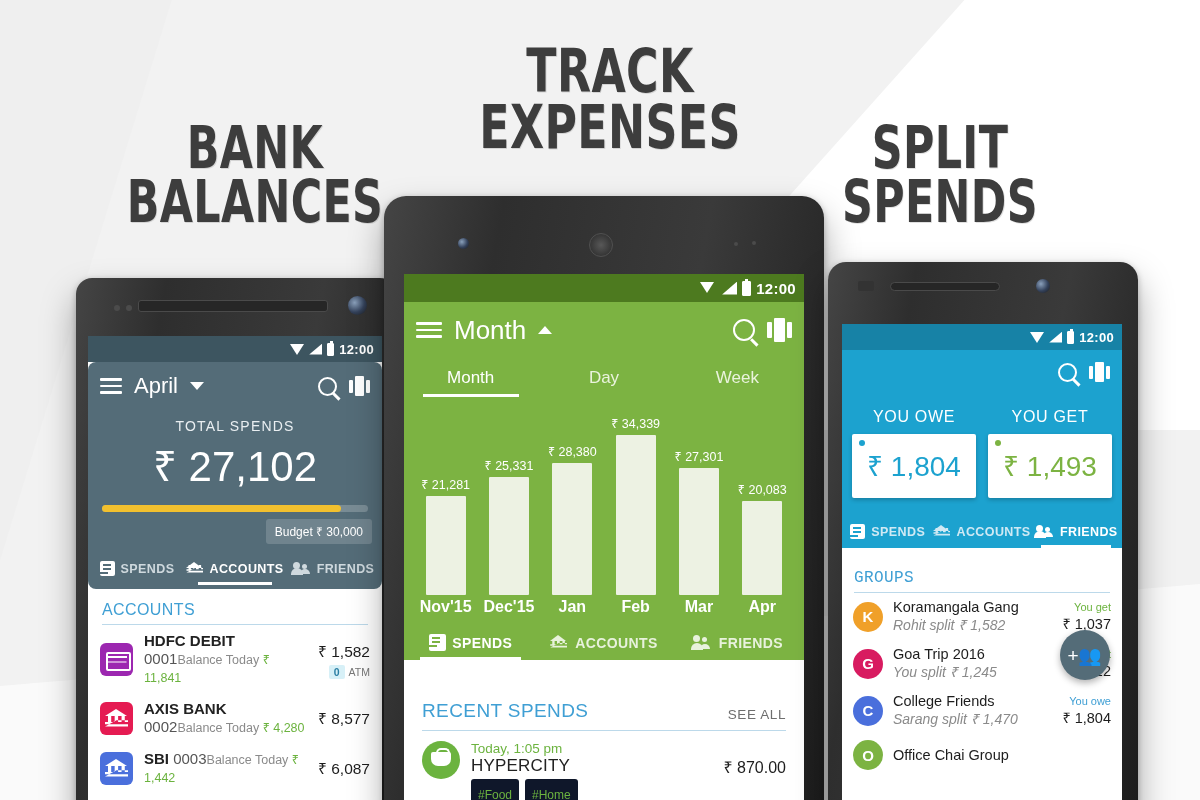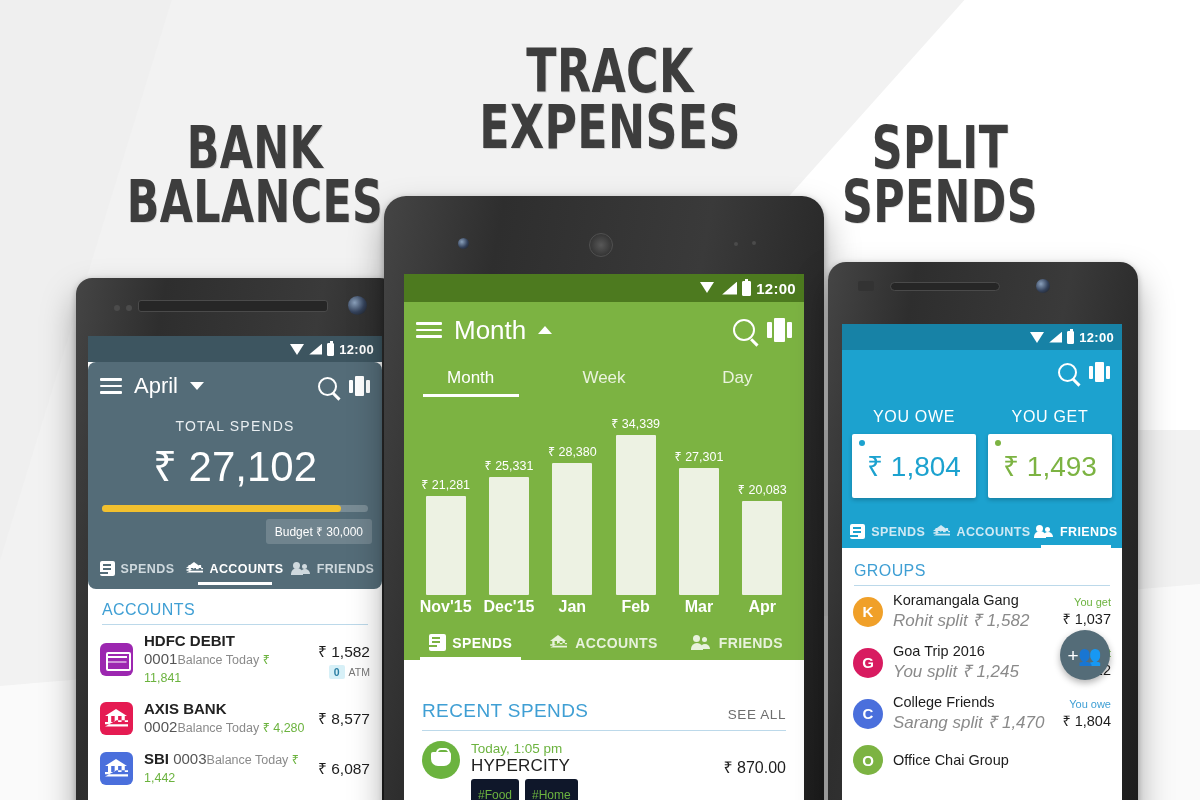--- a/index.html
+++ b/index.html
@@ -203,21 +203,21 @@
   .owe-card { background:#fff; border-radius:2px; padding:12px 4px 14px; position:relative;
               box-shadow:0 2px 4px rgba(0,0,0,.22); font-size:28px; }
   .owe-card .dot { position:absolute; left:7px; top:6px; width:6px;height:6px;border-radius:50%; }
 
   
   .grp { display:flex; align-items:center; gap:10px; padding:6px 11px; }
   .grp .av { width:30px;height:30px;border-radius:50%;flex:none;color:#fff;
              display:flex;align-items:center;justify-content:center;font-size:15px;font-weight:bold; }
   .grp .mid { flex:1; min-width:0; }
   .grp .nm { font-size:14.5px; color:#1d1d1d; }
-  .grp .sp { font-size:17px; color:#8a8a8a; font-style:italic; }
+  .grp .sp { font-size:14px; color:#8a8a8a; font-style:italic; }
   .grp .right { text-align:right; white-space:nowrap; }
   .grp .right .k { font-size:11px; }
   .grp .right .v { font-size:14.5px; color:#1d1d1d; }
   .k.get { color:#6cb33f; } .k.owe { color:#3f9fd4; }
 
   
   .fab { position:absolute; border-radius:50%; display:flex; align-items:center; justify-content:center;
          box-shadow:0 3px 7px rgba(0,0,0,.3); }
 
   .budget-pill { position:absolute; right:10px; background:rgba(255,255,255,.17); color:#fff;
@@ -373,22 +373,22 @@
           <span class="ic-search" style="width:22px;height:22px;"></span>
           <span class="ic-cards" style="height:24px;">
               <i style="width:5px;height:16px;"></i>
               <i style="width:11px;height:24px;"></i>
               <i style="width:5px;height:16px;"></i>
             </span>
         </div>
 
         <div class="segtabs" id="center-segtabs">
             <div class="active">Month</div>
+            <div class="">Day</div>
             <div class="">Week</div>
-            <div class="">Day</div>
           </div>
 
         <div class="chart" id="center-chart">
             <div class="bar-col">
               <span class="bar-val">₹ 21,281</span>
               <span class="bar" style="height:99px;background:#edf2e3"></span>
             </div>
             <div class="bar-col">
               <span class="bar-val">₹ 25,331</span>
               <span class="bar" style="height:118px;background:#edf2e3"></span>
@@ -506,21 +506,21 @@
             <span>ACCOUNTS</span>
           </div>
           <div class="nav active" style="color:#fff;">
             <span class="ic-friends"></span>
             <span>FRIENDS</span>
           </div>
         </div>
       </div>
 
       <div style="background:#fff;height:100%;position:relative;">
-        <div class="sect" style="padding:14px 12px 5px;">
+        <div class="sect" style="padding:21px 12px 5px;font-family:Liberation Mono, monospace;">
           <span class="t">GROUPS</span>
         </div>
         <div class="rule" style="margin:0 12px;"></div>
         <div id="right-groups">
             <div class="grp">
               <span class="av" style="background:#f0a029">K</span>
               <span class="mid">
                 <span class="nm" style="display:block">Koramangala Gang</span>
                 <span class="sp" style="display:block">Rohit split ₹ 1,582</span>
               </span>

